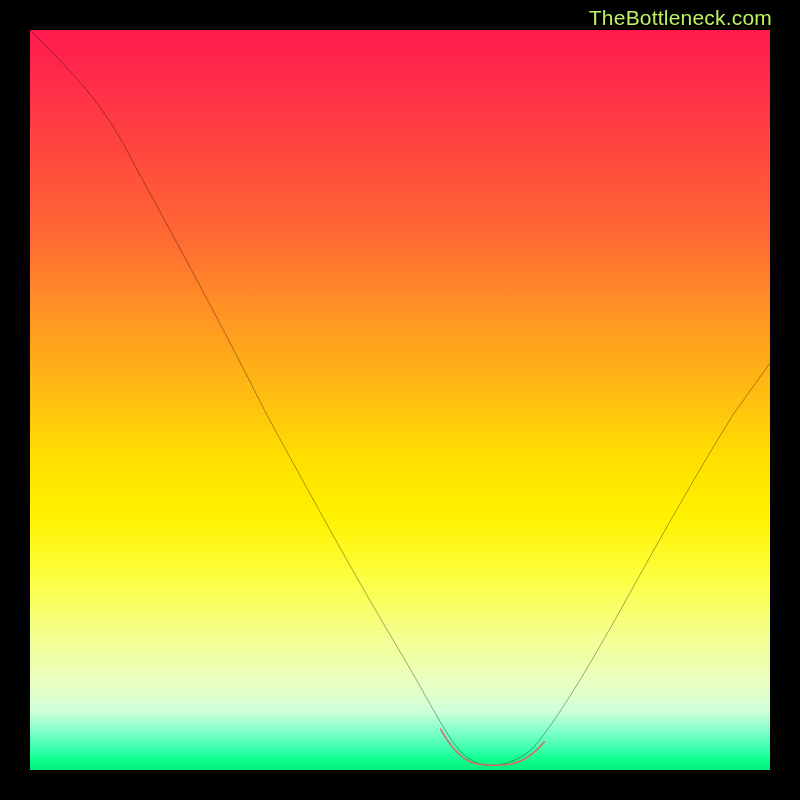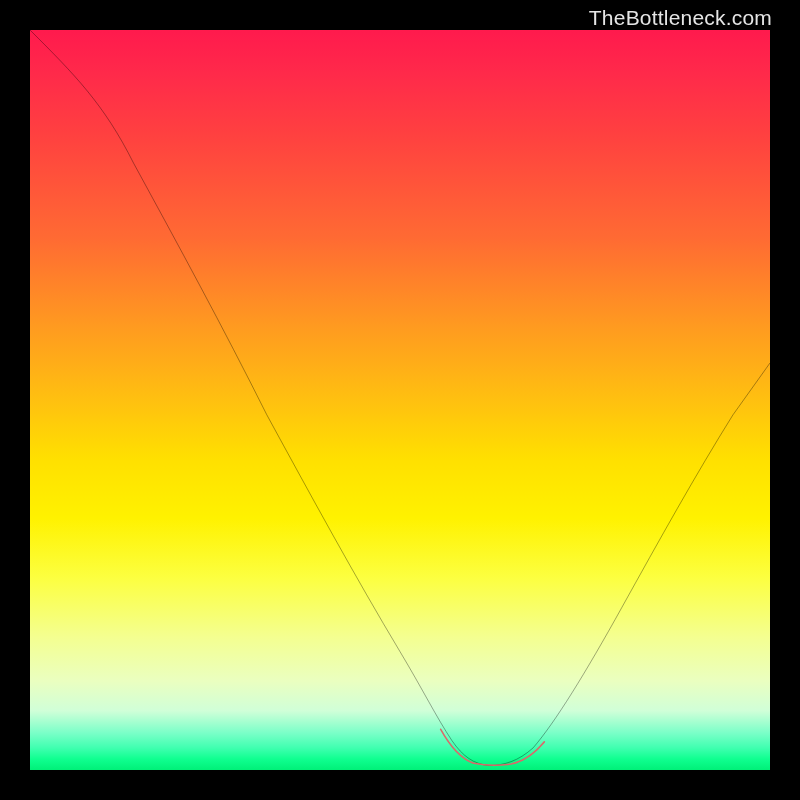--- a/index.html
+++ b/index.html
@@ -43,21 +43,21 @@
       #7affc8 95%,
       #40ffb0 97%,
       #10ff90 98.5%,
       #00f078 100%
     );
   }
   .watermark {
     position: absolute;
     top: 6px;
     right: 28px;
-    color: #e5e5e5;
+    color: #bef264;
     font-size: 21px;
     font-weight: 500;
     letter-spacing: 0.2px;
     user-select: none;
   }
   svg.curve {
     position: absolute;
     top: 0;
     left: 0;
   }

